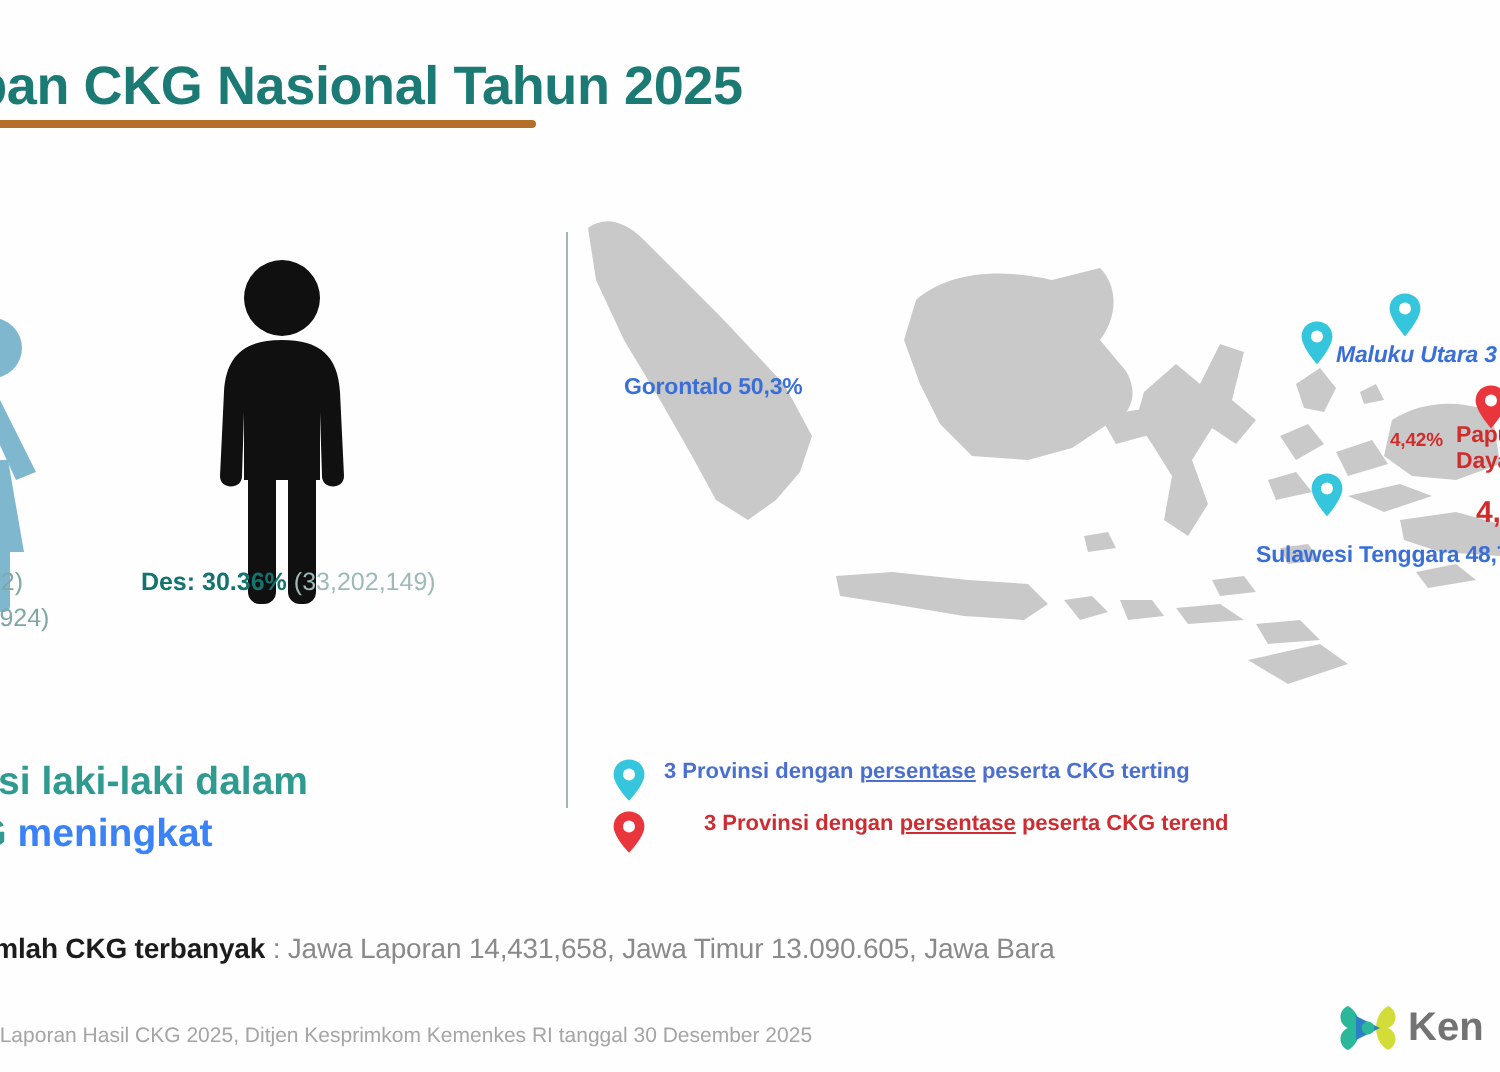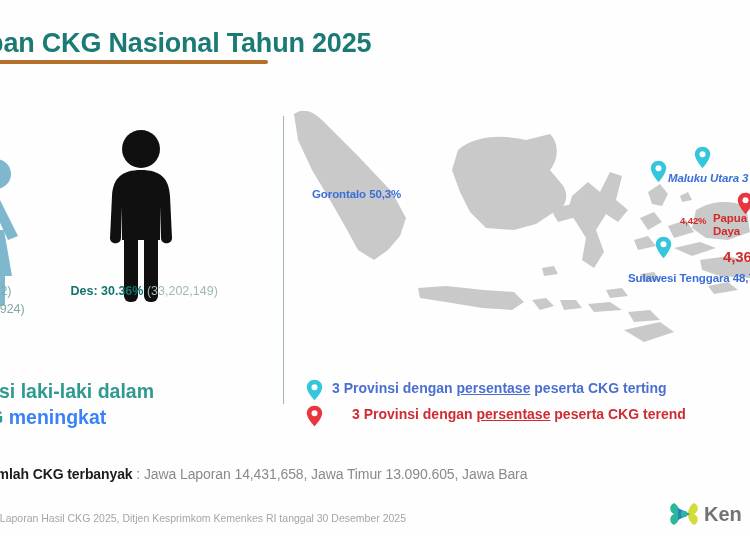--- a/index.html
+++ b/index.html
@@ -90,21 +90,21 @@
   #map-svg { display: block; width: 462px; height: 262px; }
 
   .map-label {
     position: absolute;
     font-size: 11.5px;
     font-weight: bold;
     white-space: nowrap;
     letter-spacing: -0.1px;
   }
   .map-label.high { color: #3a6fd8; }
-  .map-label.low  { color: #d22b2b; }
+  .map-label.low  { color: #d22b2b; margin-left: 15px; }
 
   #lbl-gorontalo { left: 312px; top: 188px; }
   #lbl-maluku    { left: 668px; top: 172px; font-style: italic; }
   #lbl-sultra    { left: 628px; top: 272px; }
   #lbl-papua-pct { left: 680px; top: 215px; font-size: 9.5px; }
   #lbl-papua     { left: 713px; top: 212px; line-height: 13px; }
   #lbl-low3-pct  { left: 723px; top: 248px; font-size: 15px; }
 
   .pin {
     position: absolute;
@@ -123,21 +123,21 @@
     position: relative;
     height: 26px;
     white-space: nowrap;
   }
   .legend-pin {
     position: absolute; left: 0; top: 1px;
     width: 17px; height: 22px;
   }
   .legend-text {
     position: absolute; left: 26px; top: 2px;
-    font-size: 14px;
+    font-size: 11px;
     font-weight: bold;
     white-space: nowrap;
   }
   .legend-text.high { color: #4a6fd0; }
   .legend-text.low  { color: #cf2c32; margin-left: 20px; }
   .legend-text u { text-decoration: underline; }
 
   
   #bottom-note {
     position: absolute; left: -44px; top: 466px;

